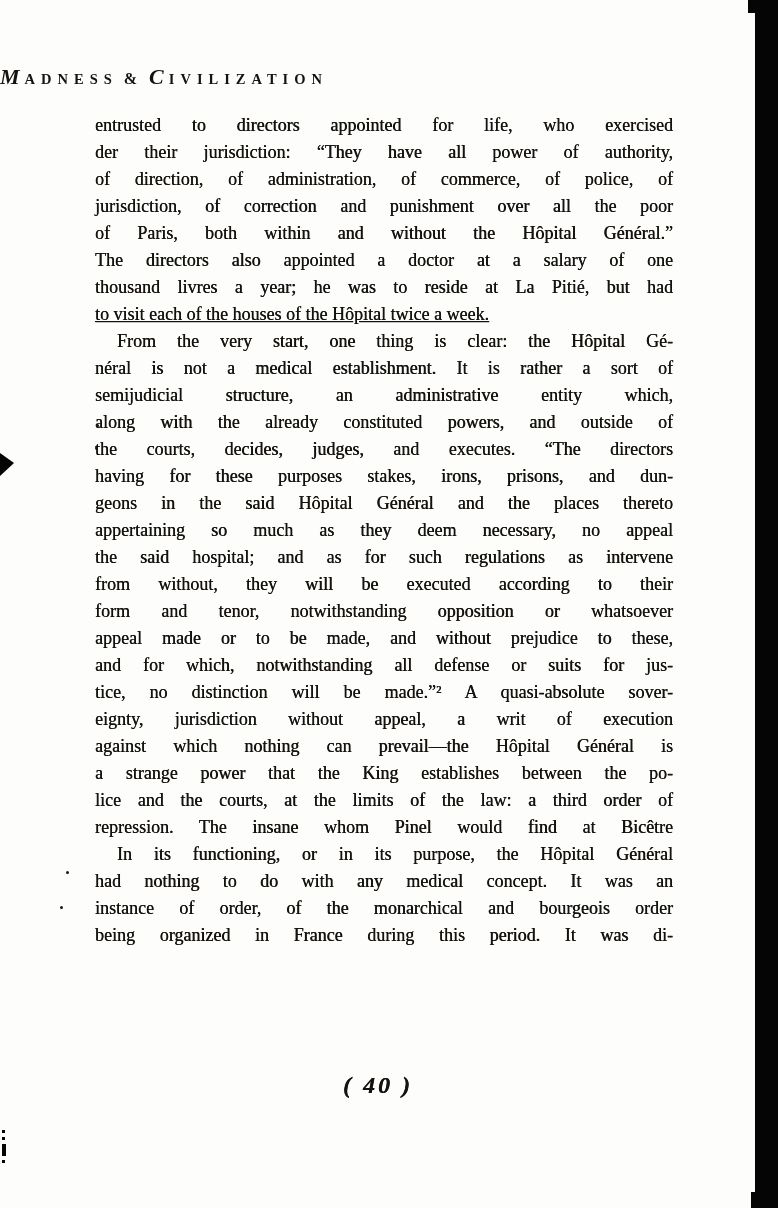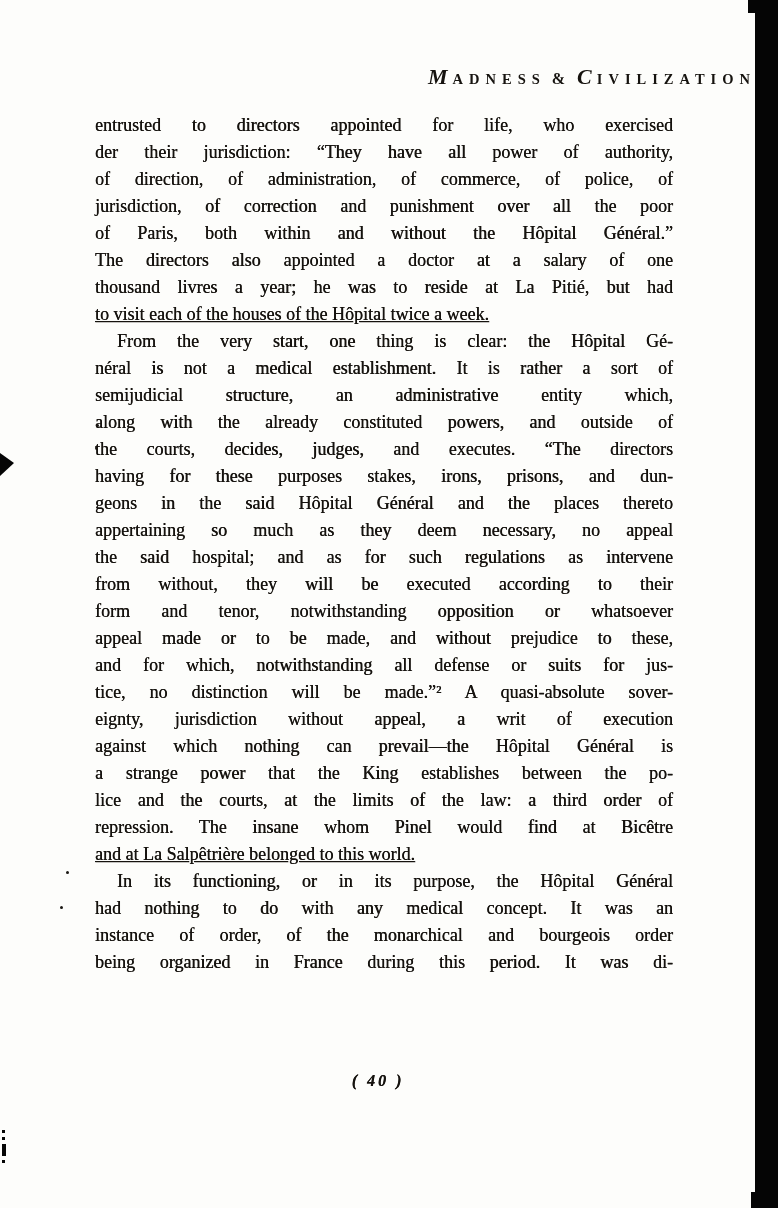--- a/index.html
+++ b/index.html
@@ -33,21 +33,21 @@
     position: absolute;
     bottom: 0; right: 22px;
     width: 5px; height: 16px;
     background: #050505;
   }
   
   .running-head {
     position: absolute;
     top: 64px; left: 0;
     width: 756px;
-    text-align: right;
+    text-align: left;
     font-weight: bold;
     white-space: nowrap;
     letter-spacing: 6px;
     font-size: 14.5px;
   }
   .running-head .initial {
     font-size: 22px;
     font-style: italic;
     letter-spacing: 5px;
   }
@@ -77,21 +77,21 @@
     text-indent: 22px;
   }
   
   .folio {
     position: absolute;
     top: 1072px; left: 0;
     width: 756px;
     text-align: center;
     font-style: italic;
     font-weight: bold;
-    font-size: 16px;
+    font-size: 24px;
     letter-spacing: 3px;
     text-shadow: 0.3px 0.2px 0 #16130f;
   }
   
   .margin-arrow {
     position: absolute;
     left: 0; top: 453px;
     width: 0; height: 0;
     border-left: 14px solid #050505;
     border-top: 10px solid transparent;
@@ -145,21 +145,20 @@
       <div class="line">from without, they will be executed according to their</div>
       <div class="line">form and tenor, notwithstanding opposition or whatsoever</div>
       <div class="line">appeal made or to be made, and without prejudice to these,</div>
       <div class="line">and for which, notwithstanding all defense or suits for jus-</div>
       <div class="line">tice, no distinction will be made.”² A quasi-absolute sover-</div>
       <div class="line">eignty, jurisdiction without appeal, a writ of execution</div>
       <div class="line">against which nothing can prevail—the Hôpital Général is</div>
       <div class="line">a strange power that the King establishes between the po-</div>
       <div class="line">lice and the courts, at the limits of the law: a third order of</div>
       <div class="line">repression. The insane whom Pinel would find at Bicêtre</div>
-      <div class="line unjust">and at La Salpêtrière belonged to this world.</div>
       <div class="line indent">In its functioning, or in its purpose, the Hôpital Général</div>
       <div class="line">had nothing to do with any medical concept. It was an</div>
       <div class="line">instance of order, of the monarchical and bourgeois order</div>
       <div class="line">being organized in France during this period. It was di-</div>
     </div>
 
   <div class="folio">( 40 )</div>
 
   <div class="margin-arrow"></div>
 

